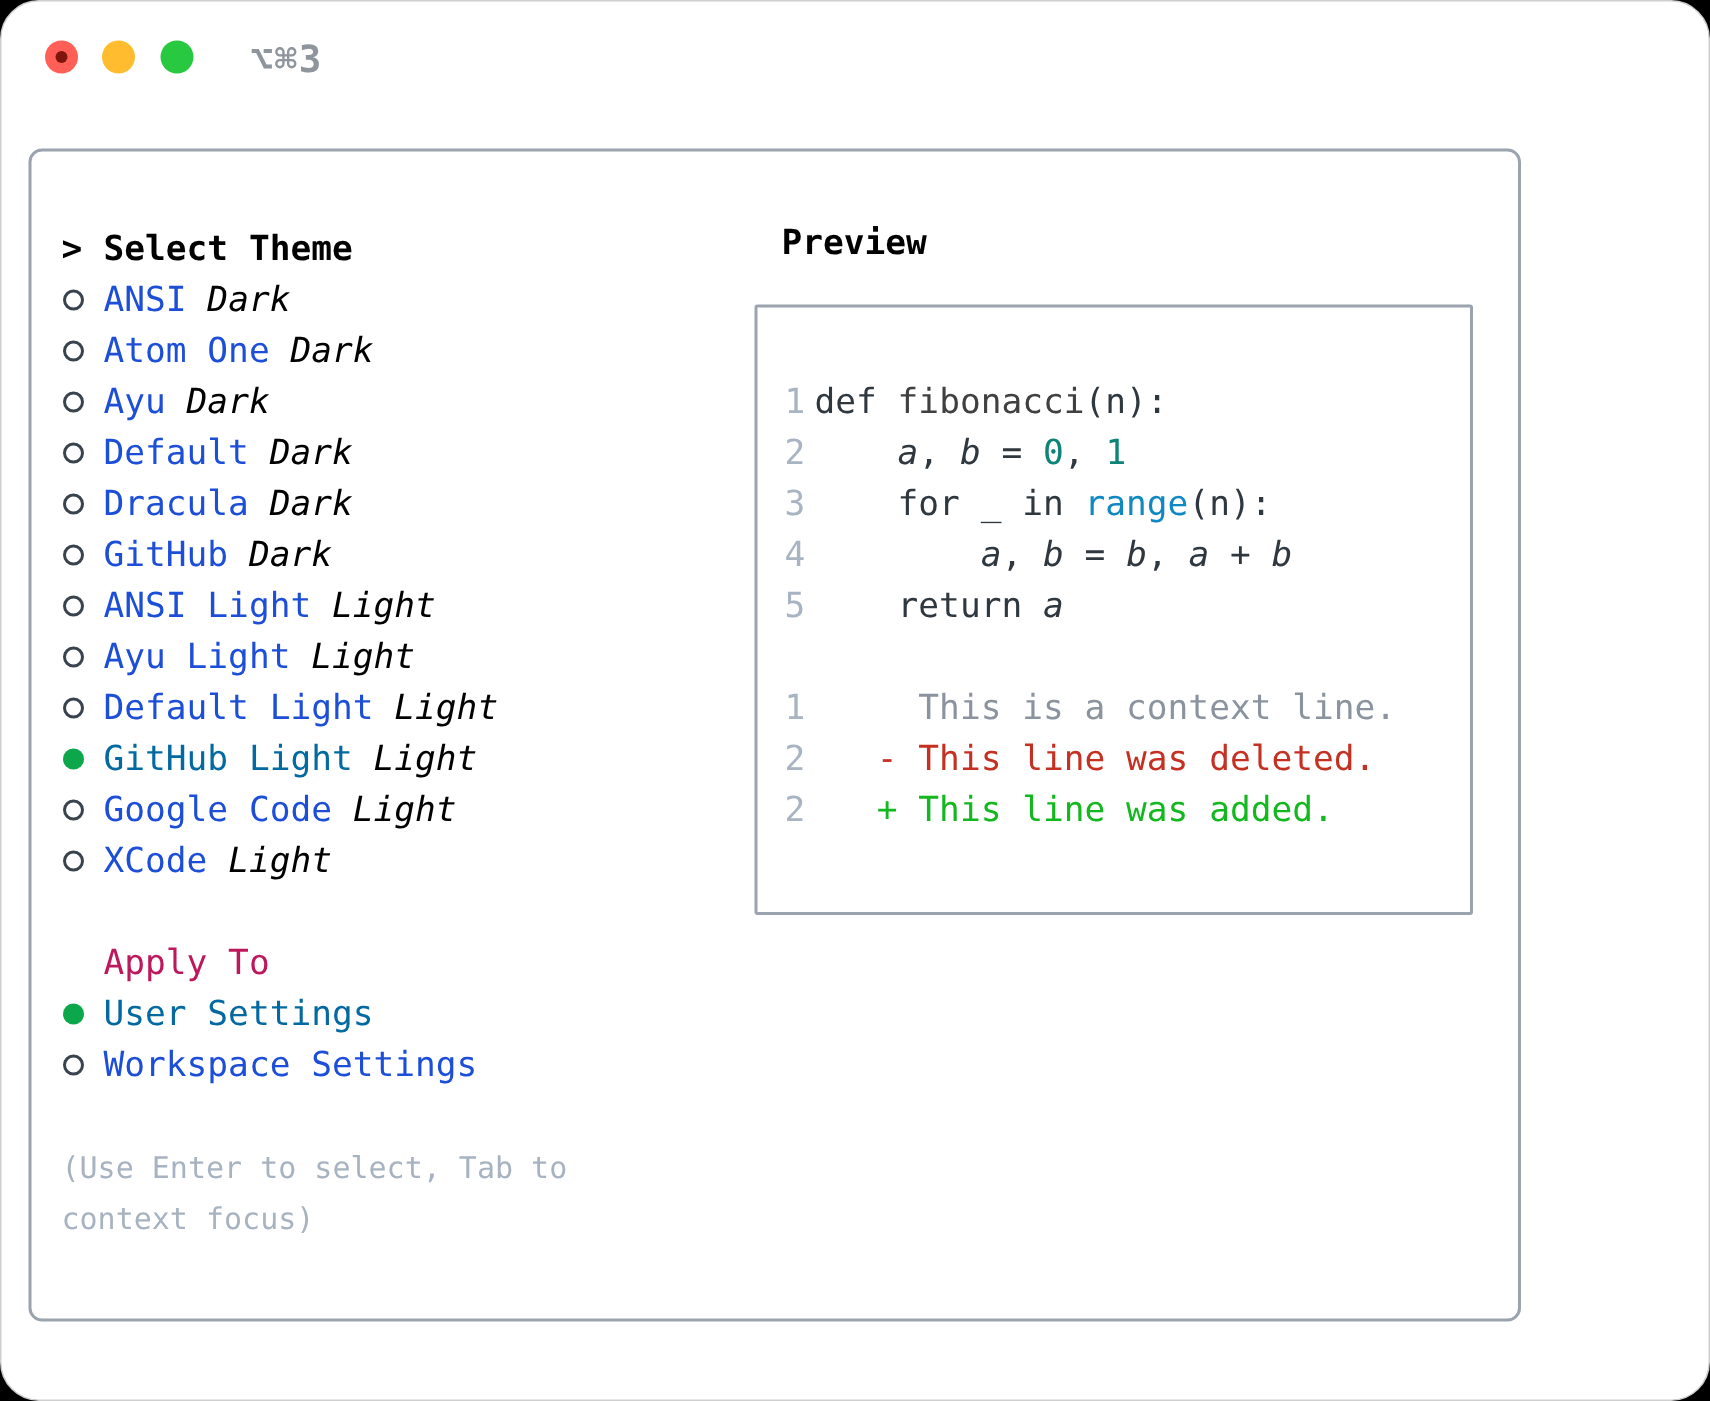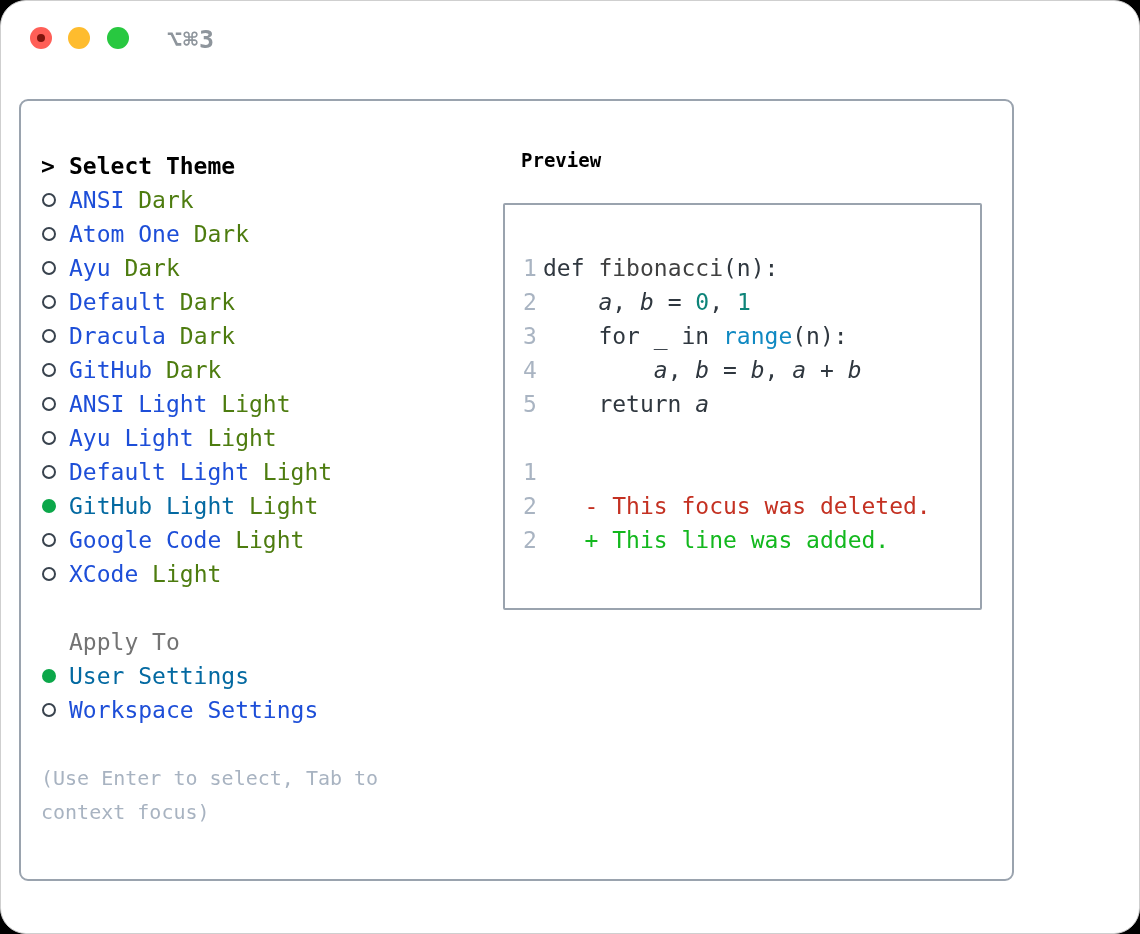--- a/index.html
+++ b/index.html
@@ -39,29 +39,29 @@
   .caret { color:#000; font-weight:bold; }
   .circle {
     width:14px; height:14px; border-radius:50%;
     border:2px solid #39434e; margin-left:1px;
   }
   .circle.sel { border:none; background:#0ca74a; }
 
   .hdr { color:#000; font-weight:bold;text-align:center; }
   .item-name { color:#1d4ed8; }
   .item-name.sel { color:#0369a1; }
-  .item-tag { color:#4d7c0f; }
+  .item-tag { color:#000000;font-style:italic; }
   .sp { white-space:pre; }
 
   .apply-section { margin-top:34px; }
   .hint { margin-top:34px; color:#a8b3c1; font-size:20px; line-height:34px; }
 
   
   .right-col { position:absolute; left:482px; top:48px; }
-  .preview-label { height:34px; font-size:19px; font-weight:bold; color:#000; padding-left:18px; }
+  .preview-label { height:34px; font-size:23px; font-weight:bold; color:#000; padding-left:18px; }
   .preview-box {
     margin-top:20px; width:479px; height:407px;
     border:2px solid #9aa3ae; border-radius:2px; background:#fff;
     padding:46px 0 0 18px; overflow:hidden;
   }
   .code-line { display:flex; height:34px; align-items:center; font-size:23px; white-space:pre; }
   .lnum { color:#a9b4c2; margin-right:6px; min-width:14px; }
   .tk-p   { color:#2f373f; }
   .tk-fn  { color:#404040; }
   .tk-n   { color:#0e8479; }
@@ -178,21 +178,21 @@
               <span class="circle"></span>
             </span>
             <span class="item-name">XCode</span>
             <span class="sp item-tag"> Light</span>
           </div>
         </div>
 
       <div class="apply-section">
         <div class="row">
           <span class="bullet-col"></span>
-          <span class="item-name" style="color:#737373;">Apply To</span>
+          <span class="item-name" style="color:#be185d;">Apply To</span>
         </div>
         <div id="apply-list">
             <div class="row">
               <span class="bullet-col">
                 <span class="circle sel"></span>
               </span>
               <span class="item-name sel">User Settings</span>
             </div>
             <div class="row">
               <span class="bullet-col">
@@ -212,21 +212,21 @@
     <div class="right-col">
       <div class="preview-label">Preview</div>
       <div class="preview-box">
         <div id="preview-lines">
             <div class="code-line"><span class="lnum">1</span><span class="tk-p">def </span><span class="tk-fn">fibonacci</span><span class="tk-p">(n):</span></div>
             <div class="code-line"><span class="lnum">2</span><span class="tk-p">    </span><span class="tk-v">a</span><span class="tk-p">, </span><span class="tk-v">b</span><span class="tk-p"> = </span><span class="tk-n">0</span><span class="tk-p">, </span><span class="tk-n">1</span></div>
             <div class="code-line"><span class="lnum">3</span><span class="tk-p">    for _ in </span><span class="tk-b">range</span><span class="tk-p">(n):</span></div>
             <div class="code-line"><span class="lnum">4</span><span class="tk-p">        </span><span class="tk-v">a</span><span class="tk-p">, </span><span class="tk-v">b</span><span class="tk-p"> = </span><span class="tk-v">b</span><span class="tk-p">, </span><span class="tk-v">a</span><span class="tk-p"> + </span><span class="tk-v">b</span></div>
             <div class="code-line"><span class="lnum">5</span><span class="tk-p">    return </span><span class="tk-v">a</span></div>
             <div class="code-line"><span class="lnum"></span></div>
-            <div class="code-line"><span class="lnum">1</span></div>
-            <div class="code-line"><span class="lnum">2</span><span class="tk-del">   - This focus was deleted.</span></div>
+            <div class="code-line"><span class="lnum">1</span><span class="tk-ctx">     This is a context line.</span></div>
+            <div class="code-line"><span class="lnum">2</span><span class="tk-del">   - This line was deleted.</span></div>
             <div class="code-line"><span class="lnum">2</span><span class="tk-add">   + This line was added.</span></div>
           </div>
       </div>
     </div>
 
   </div>
 </div>
 
 </body></html>

